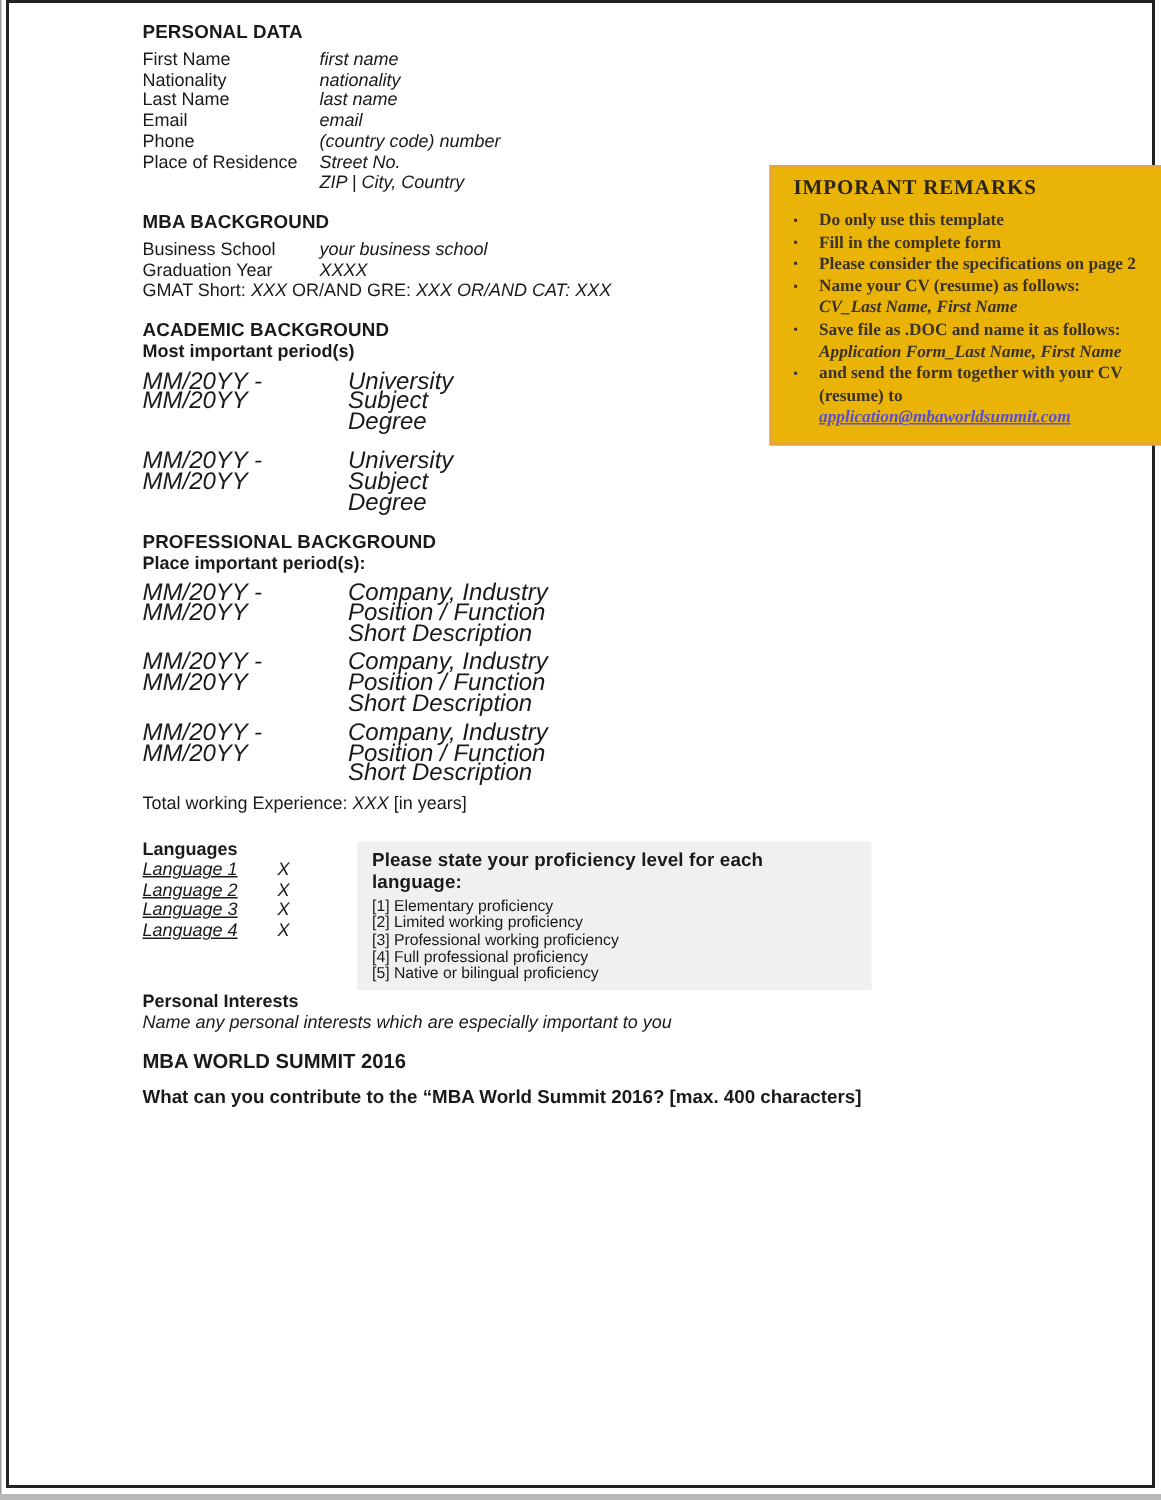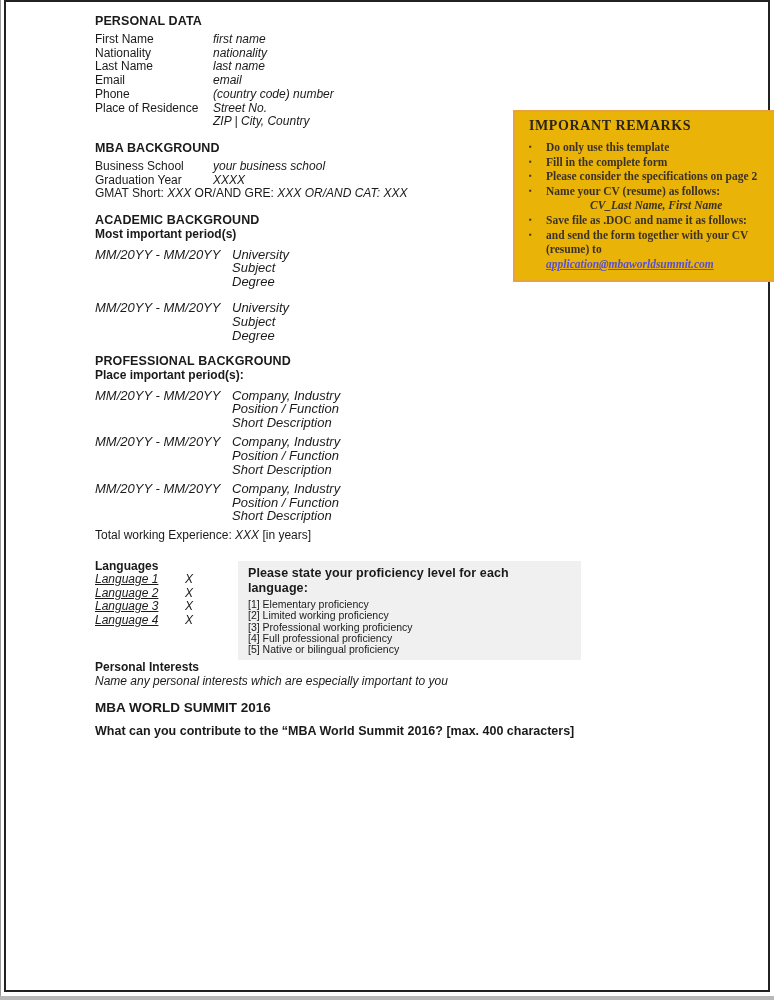--- a/index.html
+++ b/index.html
@@ -22,21 +22,21 @@
   .kv{margin-top:5px;font-size:12px;line-height:13.7px;}
   .kv-row{display:flex;}
   .kv-label{width:118px;flex-shrink:0;}
   .kv-value{font-style:italic;}
 
   .mixed{font-size:12px;line-height:13.7px;}
   .it{font-style:italic;}
 
   .sub{font-weight:700;font-size:12px;line-height:14.5px;margin:0;}
 
-  .period{display:flex;font-size:13px;line-height:13.6px;font-style:italic;margin-top:6px;}
+  .period{display:flex;font-size:16px;line-height:13.6px;font-style:italic;margin-top:6px;}
   .period.gap{margin-top:13px;}
   .period-date{width:137px;flex-shrink:0;}
 
   .total-line{margin-top:5px;font-size:12px;line-height:14px;}
 
   .langs-row{display:flex;margin-top:17px;align-items:flex-start;}
   .langs-col{width:143px;flex-shrink:0;}
   .langs-heading{font-weight:700;font-size:12px;line-height:14px;}
   .lang-row{display:flex;font-style:italic;font-size:12px;line-height:13.7px;}
   .lang-name{width:90px;flex-shrink:0;text-decoration:underline;}
@@ -54,21 +54,21 @@
     position:absolute;left:513px;top:110px;width:268px;box-sizing:border-box;
     background:#eab308;border:2px solid #E8A33D;
     font-family:"Liberation Serif", serif;color:#3B3228;
     padding:6px 20px 9px 12px;
   }
   .remarks-heading{font-size:14px;font-weight:700;margin:0 0 6px 2px;color:#2B2418;letter-spacing:0.6px;}
   .remarks ul{list-style:none;margin:0;padding:0;}
   .remarks li{display:flex;font-size:11.5px;font-weight:700;line-height:14.6px;}
   .remark-bullet{width:17px;flex-shrink:0;font-size:8px;line-height:14.6px;padding-left:2px;}
   .remark-body{flex:1;}
-  .remark-italic{font-style:italic;display:block;margin-left:44px;}
+  .remark-italic{font-style:italic;display:block;}
   .remark-link{font-style:italic;font-weight:700;color:#5A4FCF;text-decoration:underline;display:block;cursor:pointer;}
 </style>
 </head>
 <body>
 
 <div class="edge-left"></div>
 <div class="edge-bottom"></div>
 <div class="frame"></div>
 
 <div class="content">
@@ -217,20 +217,20 @@
     <li>
       <span class="remark-bullet">▪</span>
       <span class="remark-body">Please consider the specifications on page 2</span>
     </li>
     <li>
       <span class="remark-bullet">▪</span>
       <span class="remark-body"><span>Name your CV (resume) as follows:</span><span class="remark-italic">CV_Last Name, First Name</span></span>
     </li>
     <li>
       <span class="remark-bullet">▪</span>
-      <span class="remark-body"><span>Save file as .DOC and name it as follows:</span></span>
+      <span class="remark-body"><span>Save file as .DOC and name it as follows:</span><span class="remark-italic">Application Form_Last Name, First Name</span></span>
     </li>
     <li>
       <span class="remark-bullet">▪</span>
       <span class="remark-body"><span>and send the form together with your CV  (resume) to</span><a class="remark-link">application@mbaworldsummit.com</a></span>
     </li>
   </ul>
 </div>
 
 </body></html>

